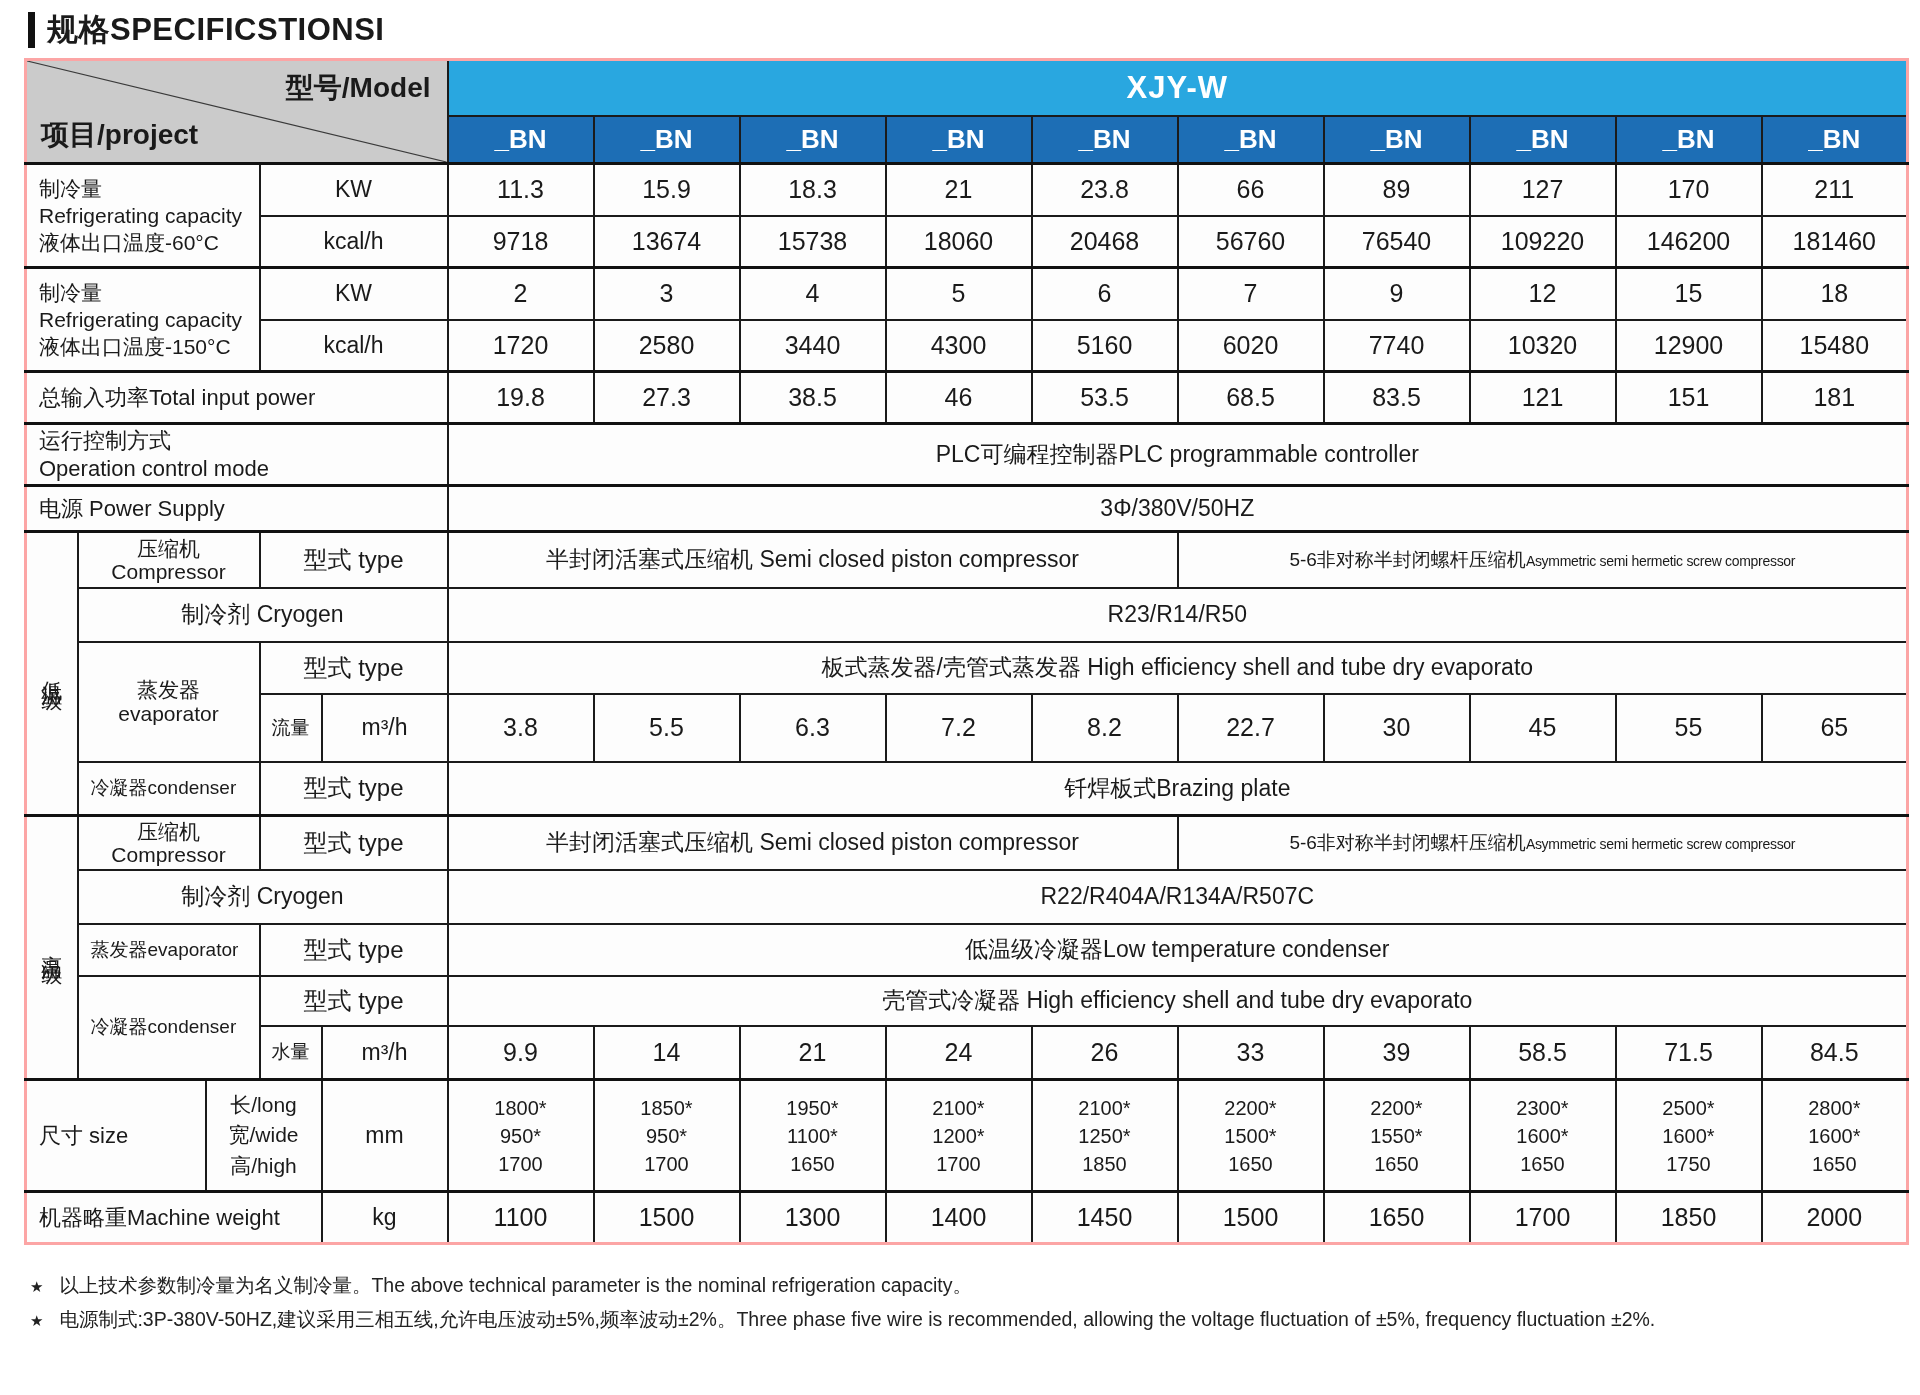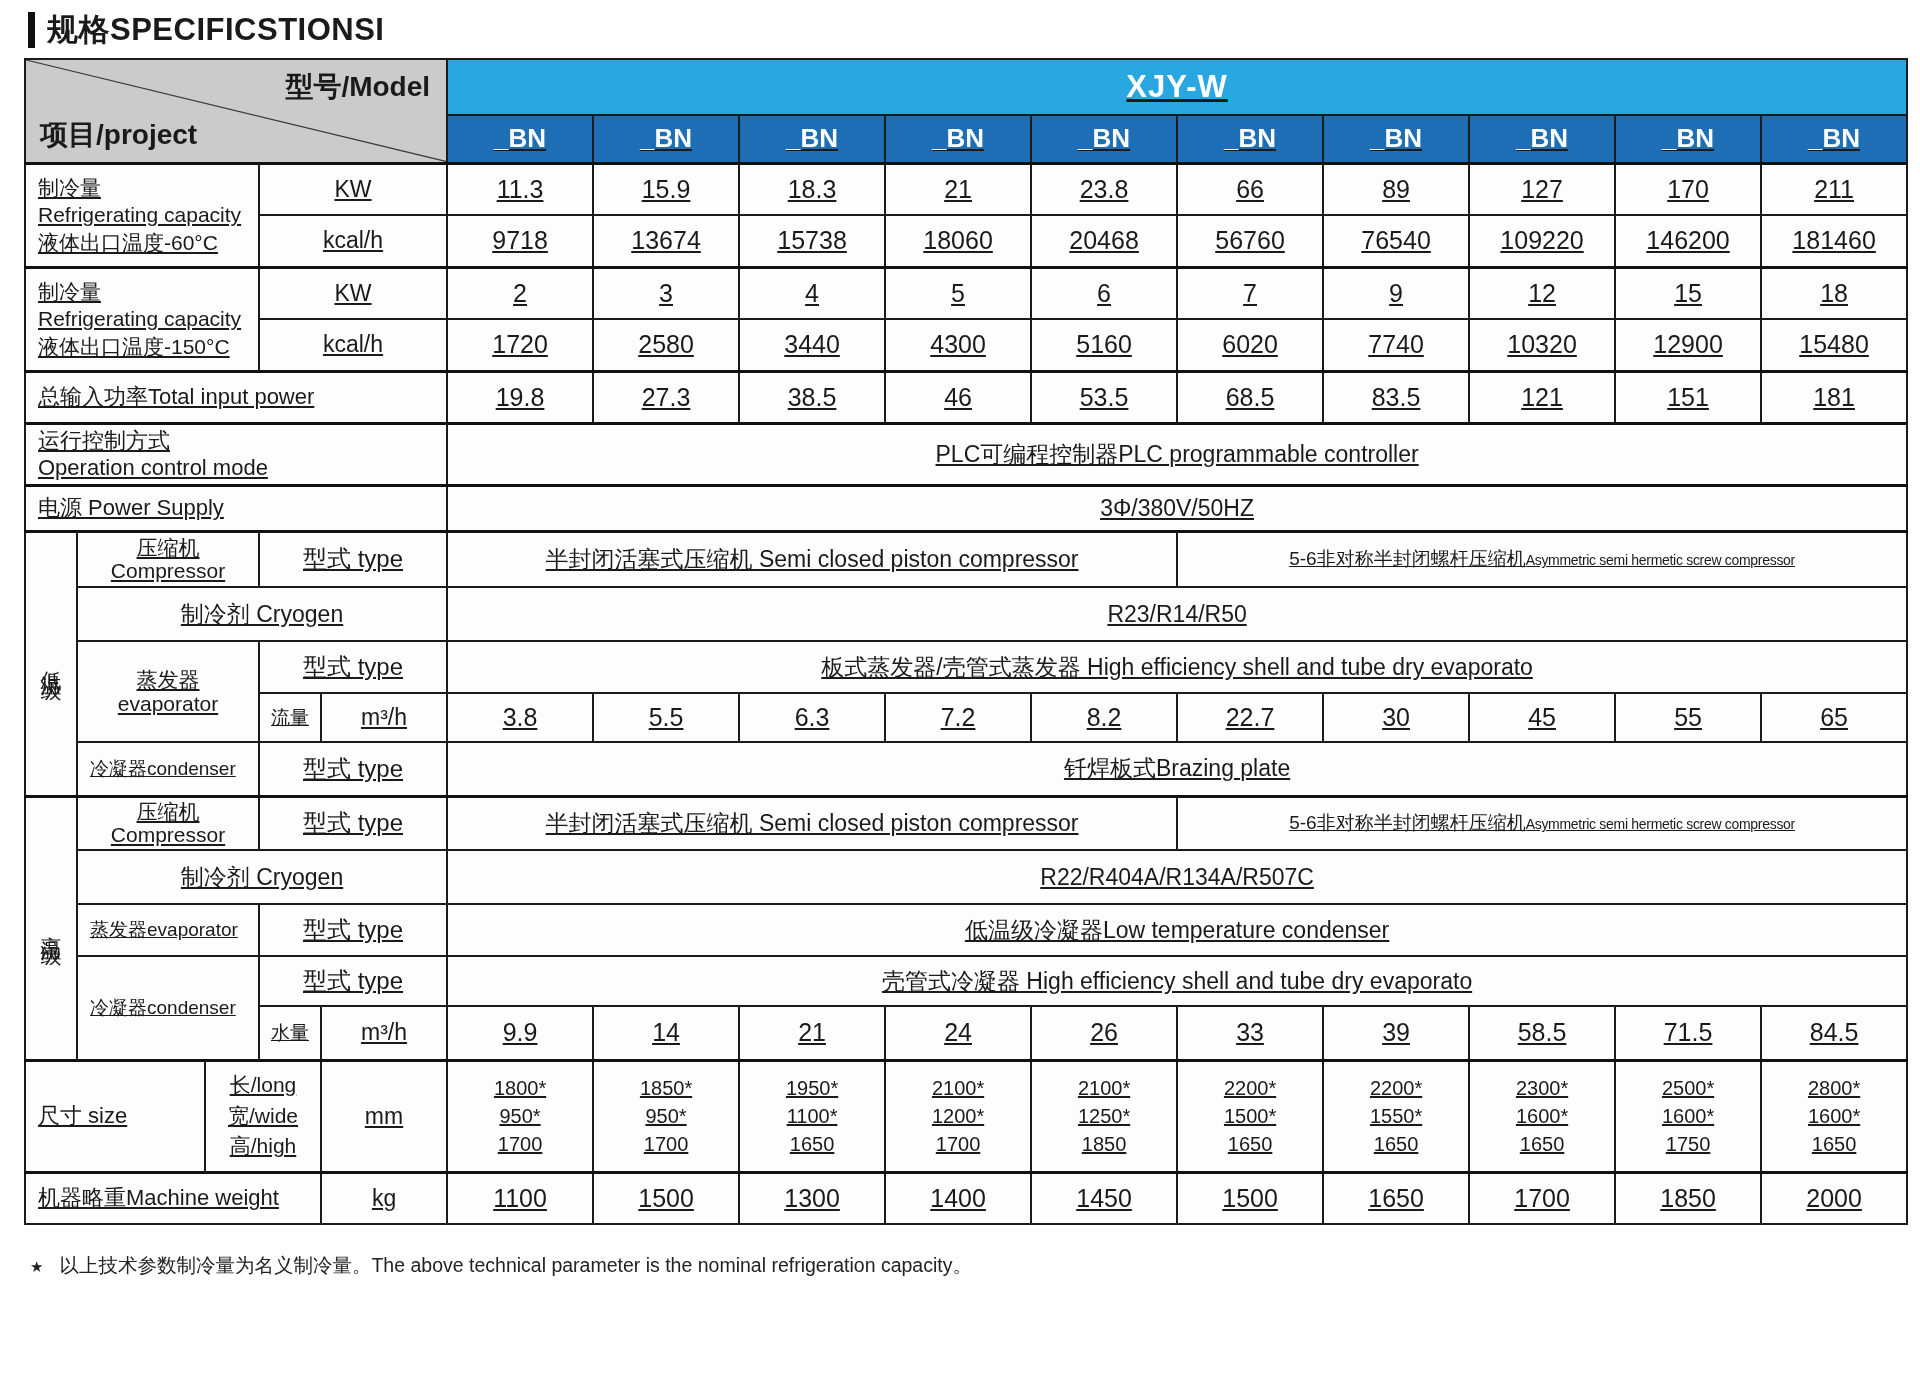--- a/index.html
+++ b/index.html
@@ -2,21 +2,21 @@
 <html><head>
 <meta charset="utf-8">
 <style>
   html,body{margin:0;padding:0;background:#ffffff;}
   body{width:1920px;height:1395px;font-family:"Liberation Sans","DejaVu Sans",sans-serif;color:#1a1a1a;overflow:hidden;}
   .page{padding:6px 0 0 0;}
   .title{margin:6px 0 10px 28px;font-size:31px;font-weight:bold;letter-spacing:0.5px;
          border-left:7px solid #111;padding-left:12px;line-height:36px;display:inline-block;}
   table{border-collapse:collapse;table-layout:fixed;width:1882px;margin-left:24px;background:#fdfdfd;}
   td{border:2px solid #1b1b1b;text-align:center;vertical-align:middle;padding:0 4px;overflow:hidden;}
-  table{border:1px solid #fca5a5;text-decoration:underline;}
+  table{border:3px solid #fca5a5;}
   tr.sect td{border-top:3px solid #111;}
   
   .model-band{background:#29a7e0;color:#fff;font-size:31px;font-weight:bold;letter-spacing:1px;}
   .bn{background:#1d6eb5;color:#fff;font-size:26px;font-weight:bold;margin-left:10px;}
   .corner{background:#cbcbcb;position:relative;padding:0;}
   .corner svg{position:absolute;left:0;top:0;width:100%;height:100%;}
   .corner .c-model{position:absolute;top:8px;right:16px;font-size:28px;font-weight:bold;}
   .corner .c-project{position:absolute;bottom:8px;left:14px;font-size:28px;font-weight:bold;}
   
   .num{font-size:25px;}
@@ -187,21 +187,21 @@
     <tr style="height:54px">
       <td class="wide" colspan="4">制冷剂 Cryogen</td>
       <td class="wide" colspan="10">R23/R14/R50</td>
     </tr>
     <tr style="height:52px">
       <td class="comp" colspan="2" rowspan="2">蒸发器
 evaporator</td>
       <td class="type" colspan="2">型式 type</td>
       <td class="wide" colspan="10">板式蒸发器/壳管式蒸发器 High efficiency shell and tube dry evaporato</td>
     </tr>
-    <tr style="height:49px">
+    <tr style="height:68px">
       <td class="small">流量</td>
       <td class="unit">m³/h</td>
       <td class="num">3.8</td>
       <td class="num">5.5</td>
       <td class="num">6.3</td>
       <td class="num">7.2</td>
       <td class="num">8.2</td>
       <td class="num">22.7</td>
       <td class="num">30</td>
       <td class="num">45</td>
@@ -303,14 +303,15 @@
       <td class="num">1650</td>
       <td class="num">1700</td>
       <td class="num">1850</td>
       <td class="num">2000</td>
     </tr>
   </tbody>
     </table>
 
   <div class="notes">
     <div class="note"><span class="star">★</span><span>以上技术参数制冷量为名义制冷量。The above technical parameter is the nominal refrigeration capacity。</span></div>
+    <div class="note"><span class="star">★</span><span>电源制式:3P-380V-50HZ,建议采用三相五线,允许电压波动±5%,频率波动±2%。Three phase five wire is recommended, allowing the voltage fluctuation of ±5%, frequency fluctuation ±2%.</span></div>
   </div>
 </div>
 
 </body></html>

